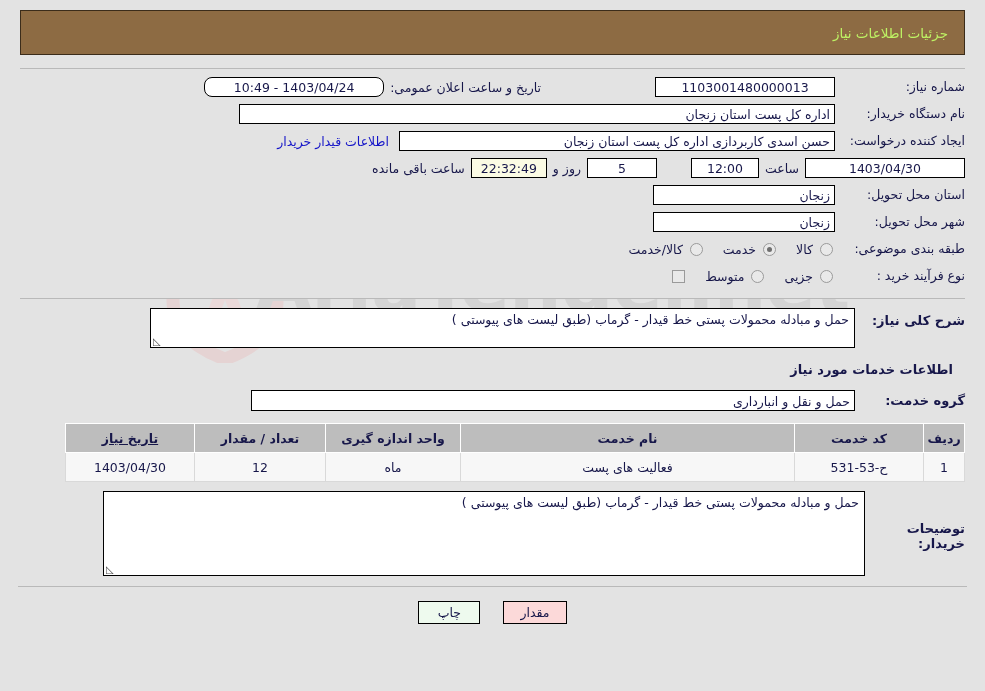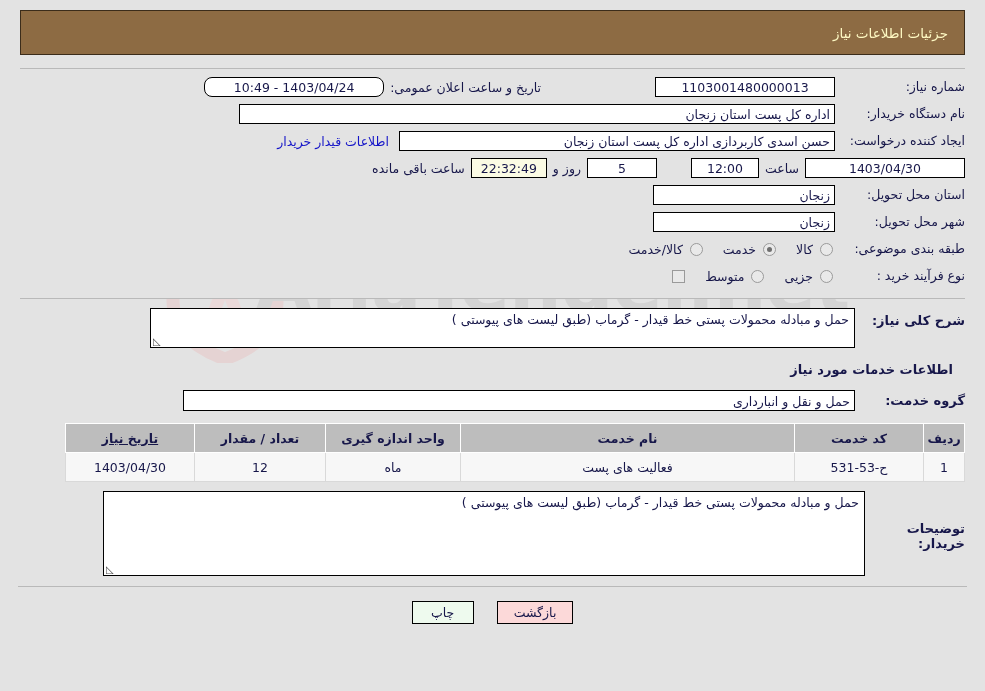--- a/index.html
+++ b/index.html
@@ -43,21 +43,21 @@
     margin:10px 20px 0 20px;
     height:45px;
     background:#8d6b43;
     border:1px solid #3b2c1a;
     display:flex;align-items:center;
     justify-content:flex-start;
     box-sizing:border-box;
     padding:0 16px;
   }
   .titlebar .tt{
-    color:#fef9c3;font-size:13.5px;
+    color:#bef264;font-size:13.5px;
   }
   
   .panel{
     margin:13px 20px 0 20px;
     border-top:1px solid #b9b9b9;
     border-bottom:1px solid #b9b9b9;
     background:#e3e3e3;
     padding:7px 0 6px 0;
   }
   .row{
@@ -288,21 +288,21 @@
       <div class="ta" style="width:705px;height:40px;">
         <span>حمل و مبادله محمولات پستی خط قیدار - گرماب (طبق لیست های پیوستی )</span>
         <span class="grip">◺</span>
       </div>
     </div>
 
     <div class="sectitle">اطلاعات خدمات مورد نیاز</div>
 
     <div class="grouprow">
       <div class="glabel">گروه خدمت:</div>
-      <div class="fld rt" style="width:672px;height:21px;line-height:21px;padding-left:15px;">حمل و نقل و انبارداری</div>
+      <div class="fld rt" style="width:604px;height:21px;line-height:21px;padding-left:15px;">حمل و نقل و انبارداری</div>
     </div>
 
   </div>
 
   <table class="tbl">
     <thead>
       <tr>
         <th style="width:38px;">ردیف</th>
         <th style="width:126px;">کد خدمت</th>
         <th>نام خدمت</th>
@@ -327,17 +327,17 @@
     <div class="nlabel">توضیحات خریدار:</div>
     <div class="ta" style="width:762px;height:85px;">
       <span>حمل و مبادله محمولات پستی خط قیدار - گرماب (طبق لیست های پیوستی )</span>
       <span class="grip">◺</span>
     </div>
   </div>
 
   <div class="divider"></div>
 
   <div class="btnbar">
-    <div class="btn back">بازگشت</div>
+    <div class="btn back">مقدار</div>
     <div class="btn print">چاپ</div>
   </div>
 
 </div>
 
 </body></html>

